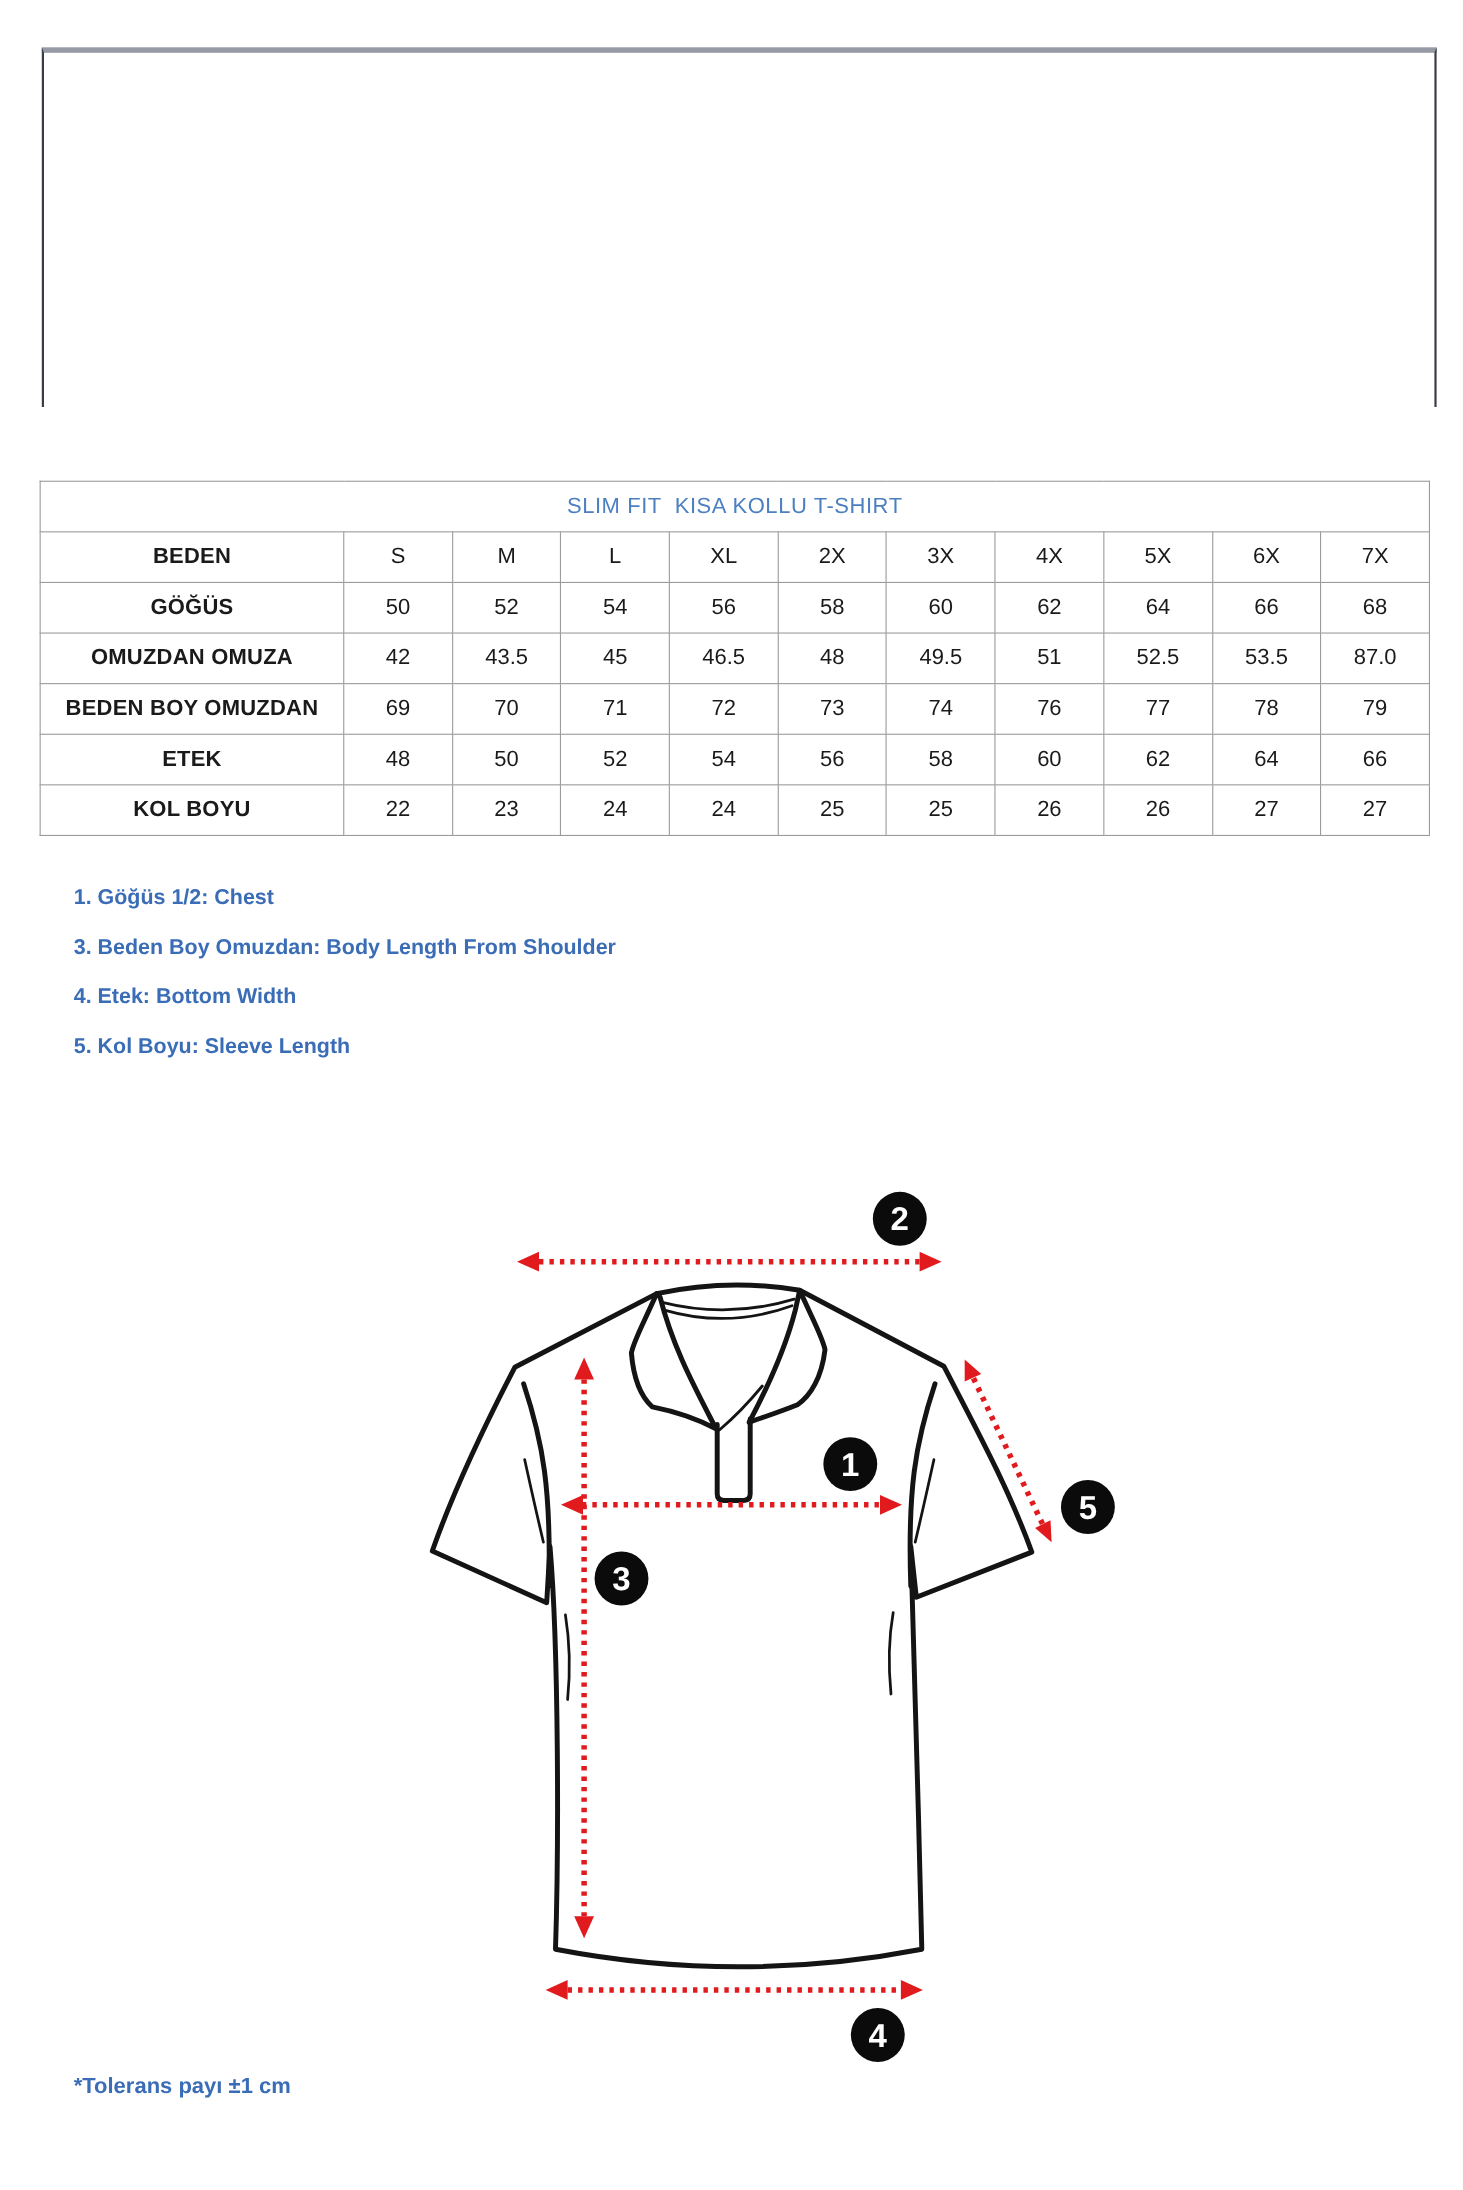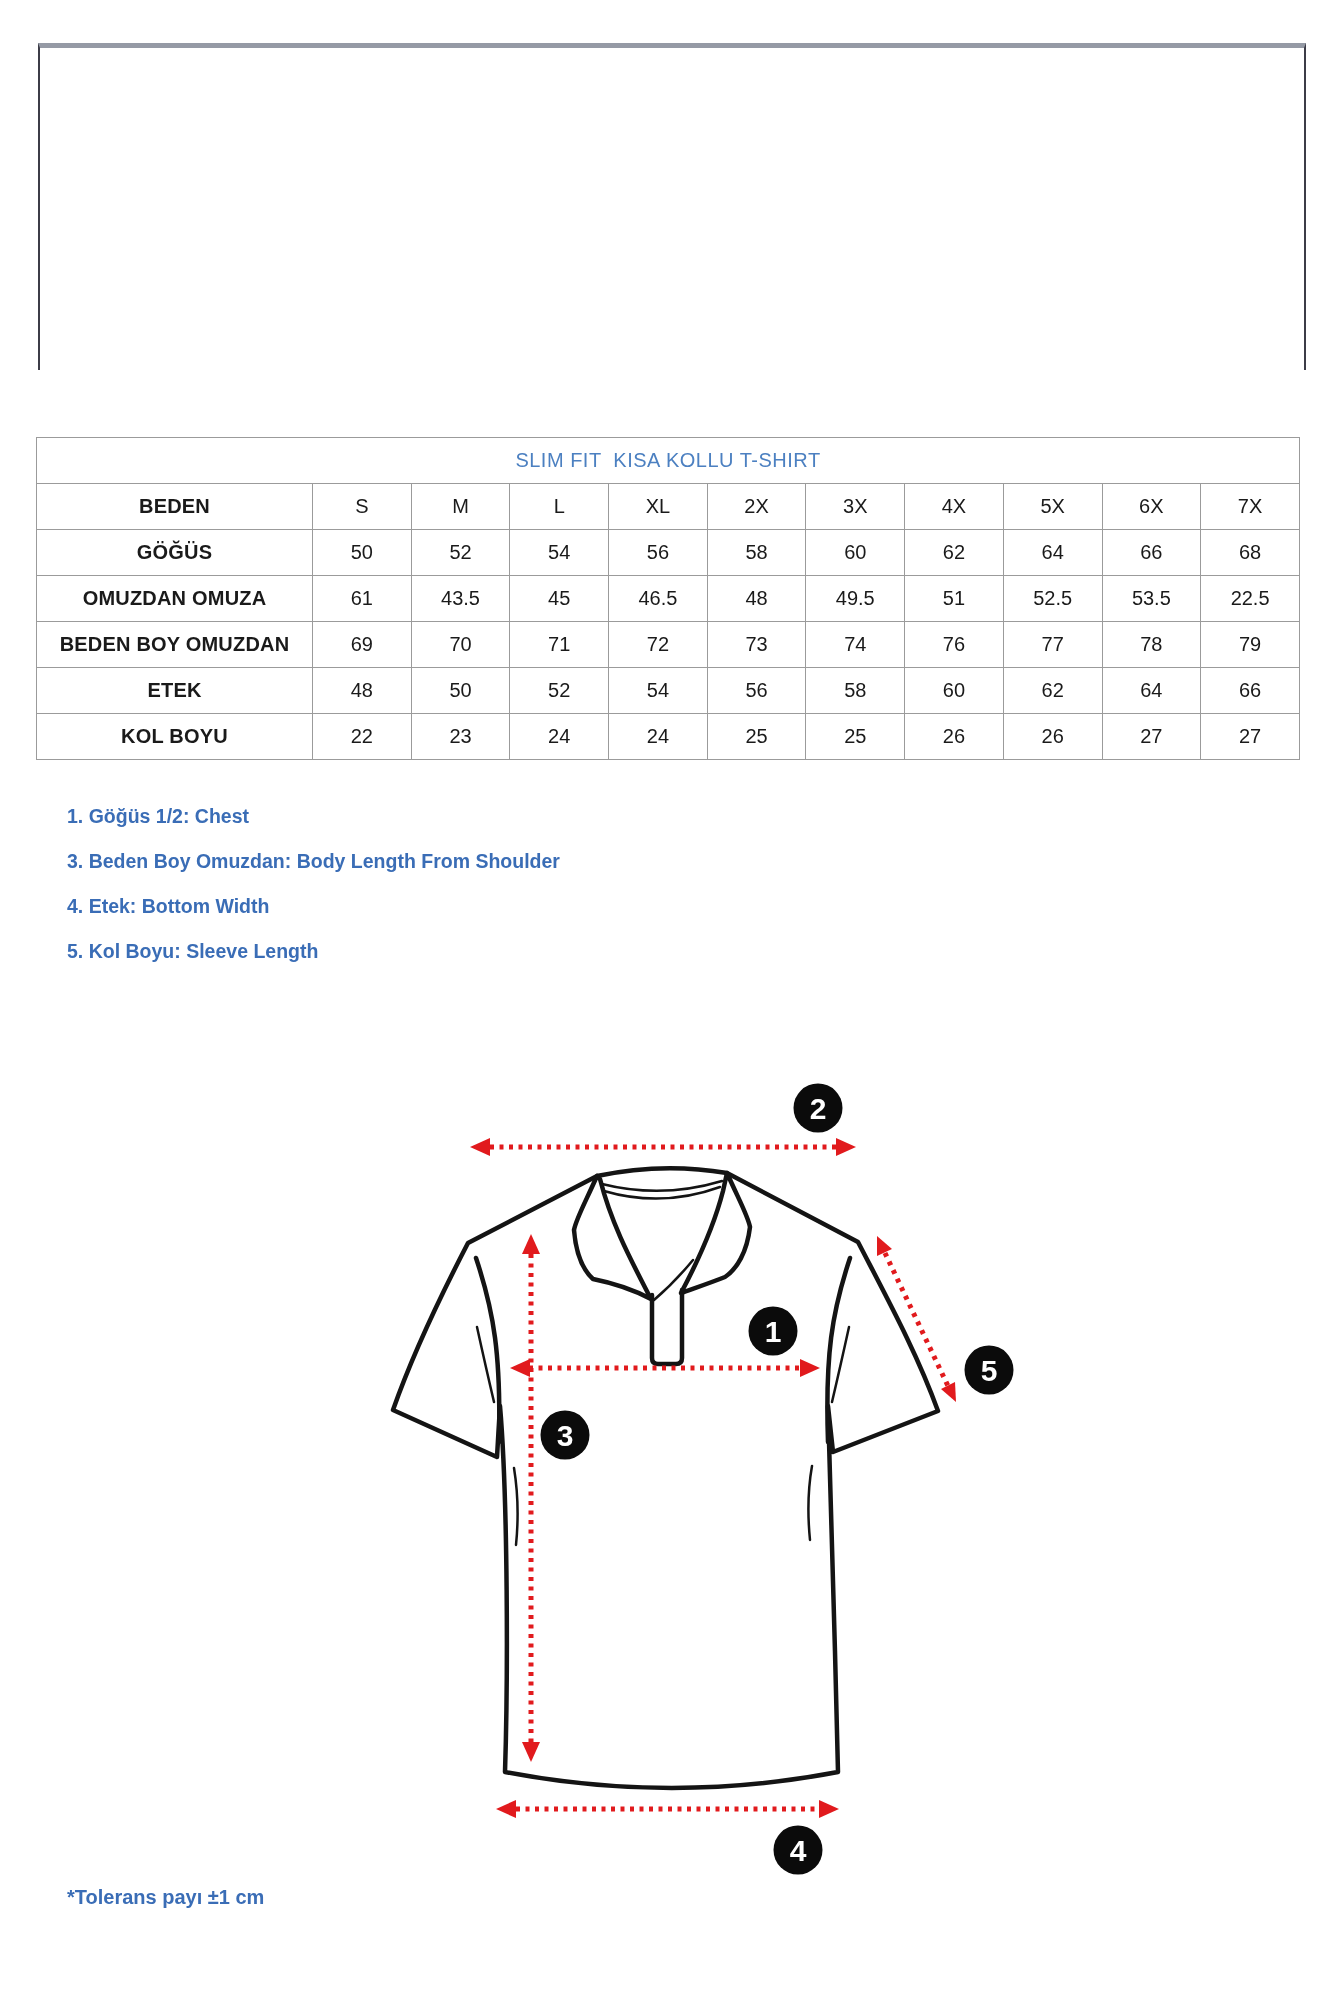--- a/index.html
+++ b/index.html
@@ -86,30 +86,30 @@
           <td>56</td>
           <td>58</td>
           <td>60</td>
           <td>62</td>
           <td>64</td>
           <td>66</td>
           <td>68</td>
         </tr>
         <tr>
           <td class="row-label">OMUZDAN OMUZA</td>
-          <td>61</td>
+          <td>42</td>
           <td>43.5</td>
           <td>45</td>
           <td>46.5</td>
           <td>48</td>
           <td>49.5</td>
           <td>51</td>
           <td>52.5</td>
           <td>53.5</td>
-          <td>22.5</td>
+          <td>87.0</td>
         </tr>
         <tr>
           <td class="row-label">BEDEN BOY OMUZDAN</td>
           <td>69</td>
           <td>70</td>
           <td>71</td>
           <td>72</td>
           <td>73</td>
           <td>74</td>
           <td>76</td>

